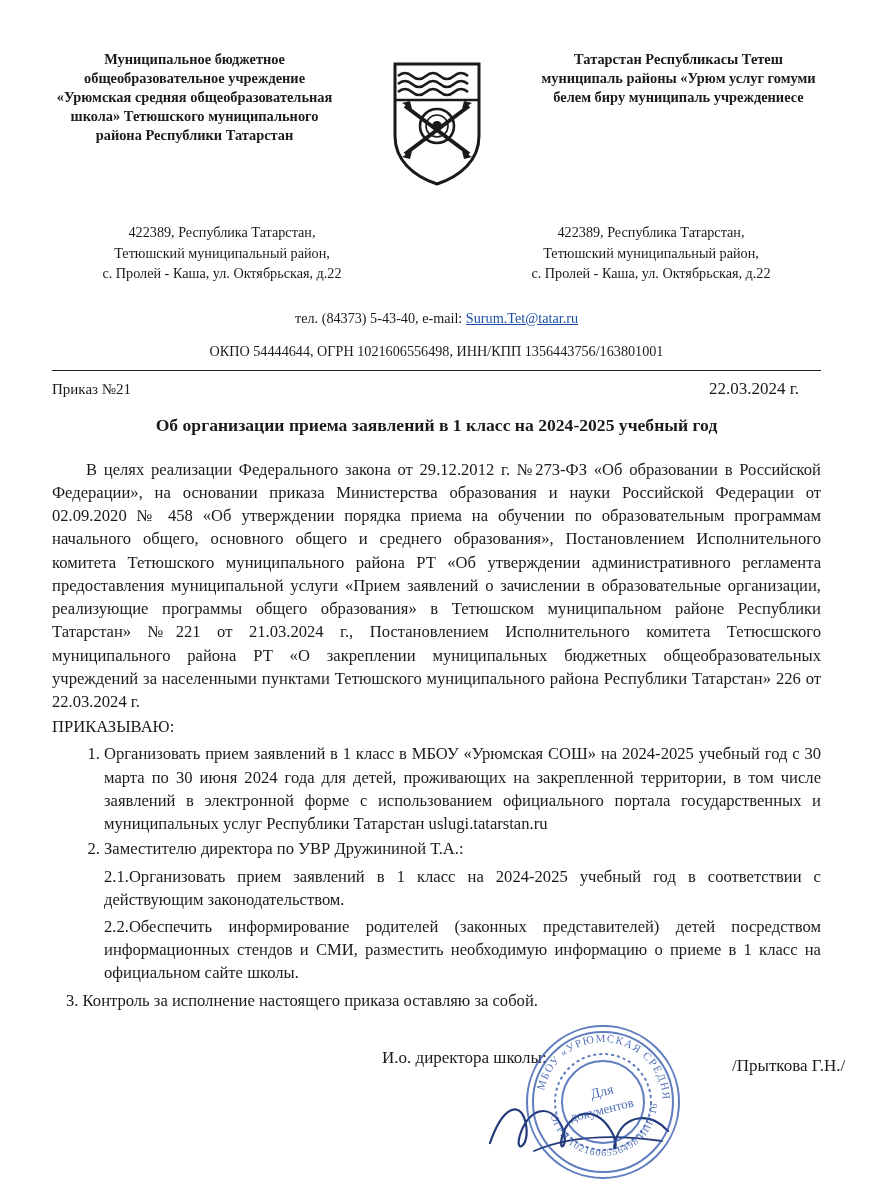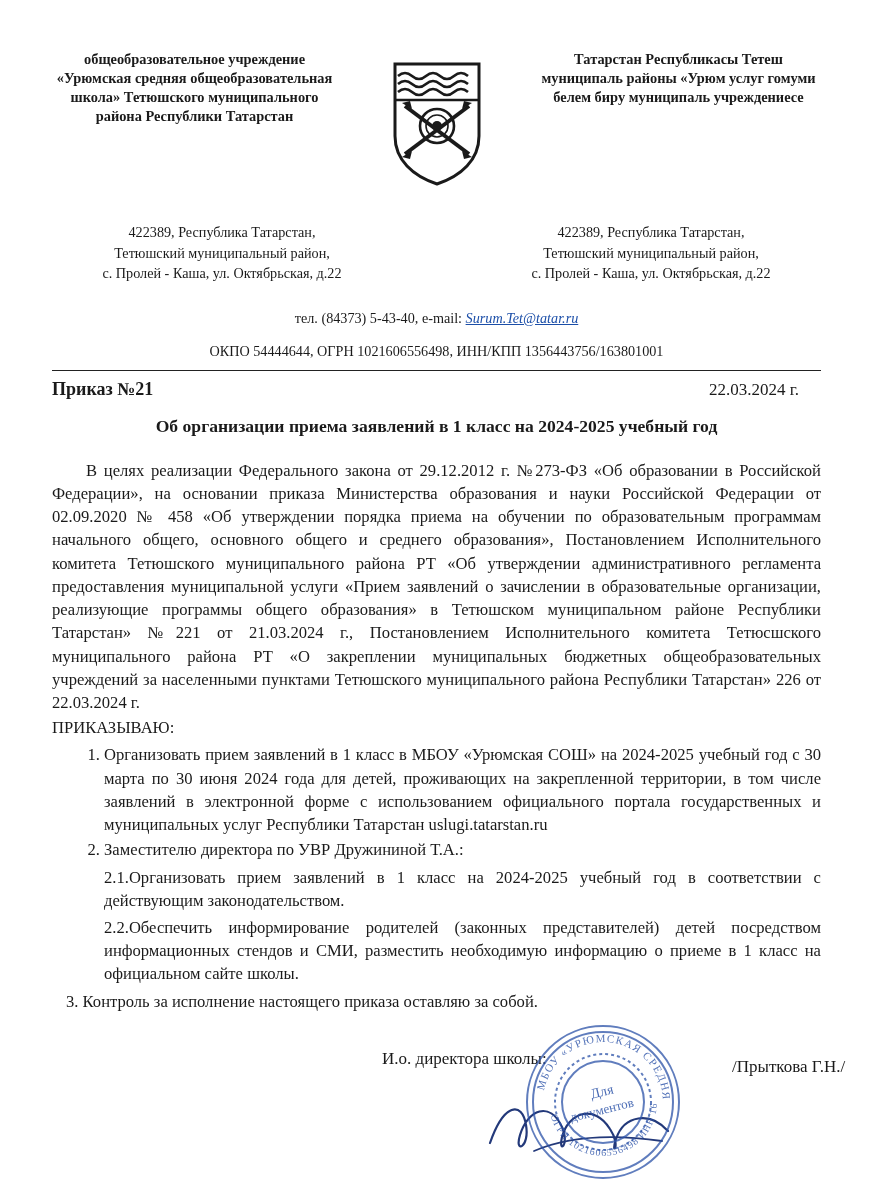--- a/index.html
+++ b/index.html
@@ -62,21 +62,20 @@
   }
 
   .contact {
     text-align: center;
     font-size: 14.2px;
     margin-top: 26px;
   }
   .contact a {
     color: #1b4ea8;
     text-decoration: underline;
-    font-style: italic;
   }
   .okpo {
     text-align: center;
     font-size: 14.2px;
     margin-top: 16px;
   }
 
   .rule {
     border: none;
     border-top: 1.6px solid #222;
@@ -84,21 +83,21 @@
   }
 
   
   .order-head {
     display: flex;
     justify-content: space-between;
     align-items: baseline;
     margin-top: 8px;
     font-size: 17px;
   }
-  .order-no { font-size: 18px; font-weight: bold; }
+  .order-no { font-size: 15px; }
   .order-date { font-size: 17px; padding-right: 22px; }
 
   .doc-title {
     text-align: center;
     font-weight: bold;
     font-size: 17.6px;
     margin-top: 16px;
   }
 
   
@@ -179,20 +178,21 @@
     pointer-events: none;
   }
 </style>
 </head>
 <body>
 
 <div class="page">
 
   <div class="letterhead">
     <div class="lh-col left">
+      <div>Муниципальное бюджетное</div>
       <div>общеобразовательное учреждение</div>
       <div>«Урюмская средняя общеобразовательная</div>
       <div>школа» Тетюшского муниципального</div>
       <div>района Республики Татарстан</div>
     </div>
 
     <div class="emblem">
       <svg width="96" height="128" viewBox="0 0 96 128" xmlns="http://www.w3.org/2000/svg">
         <path d="M6 4 H90 V76 C90 100 72 116 48 124 C24 116 6 100 6 76 Z" fill="#ffffff" stroke="#1a1a1a" stroke-width="3"></path>
 

